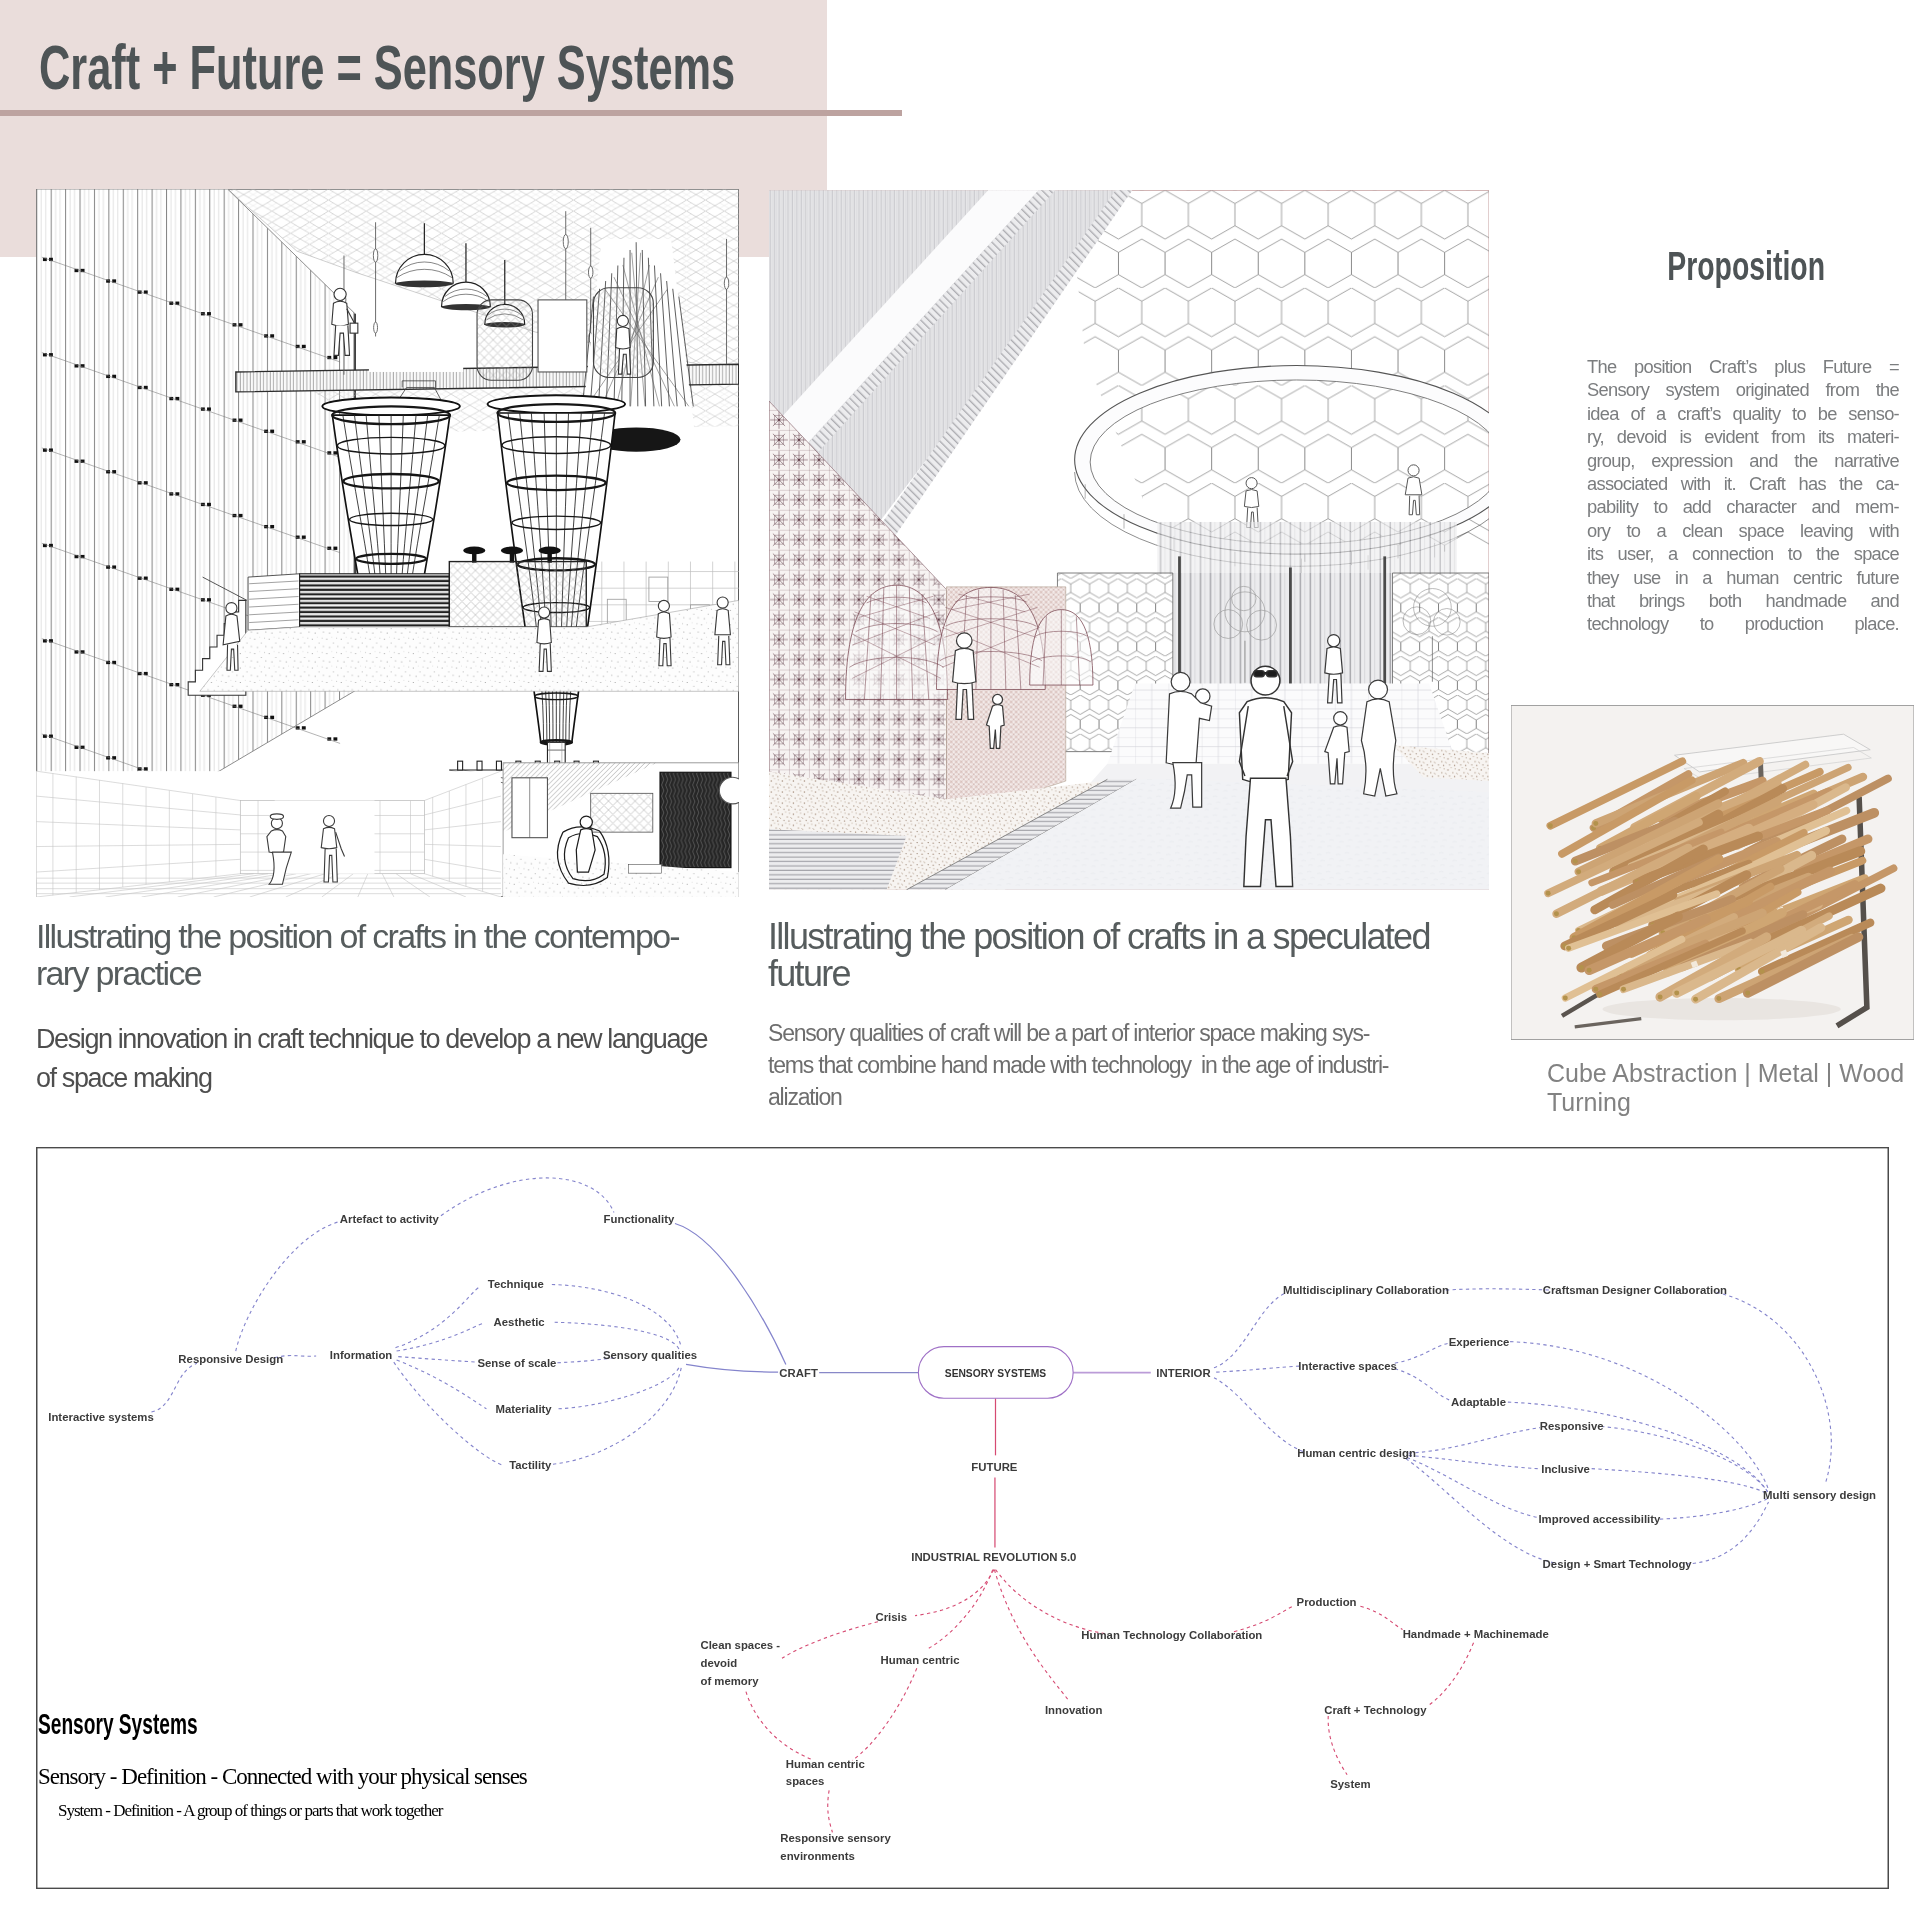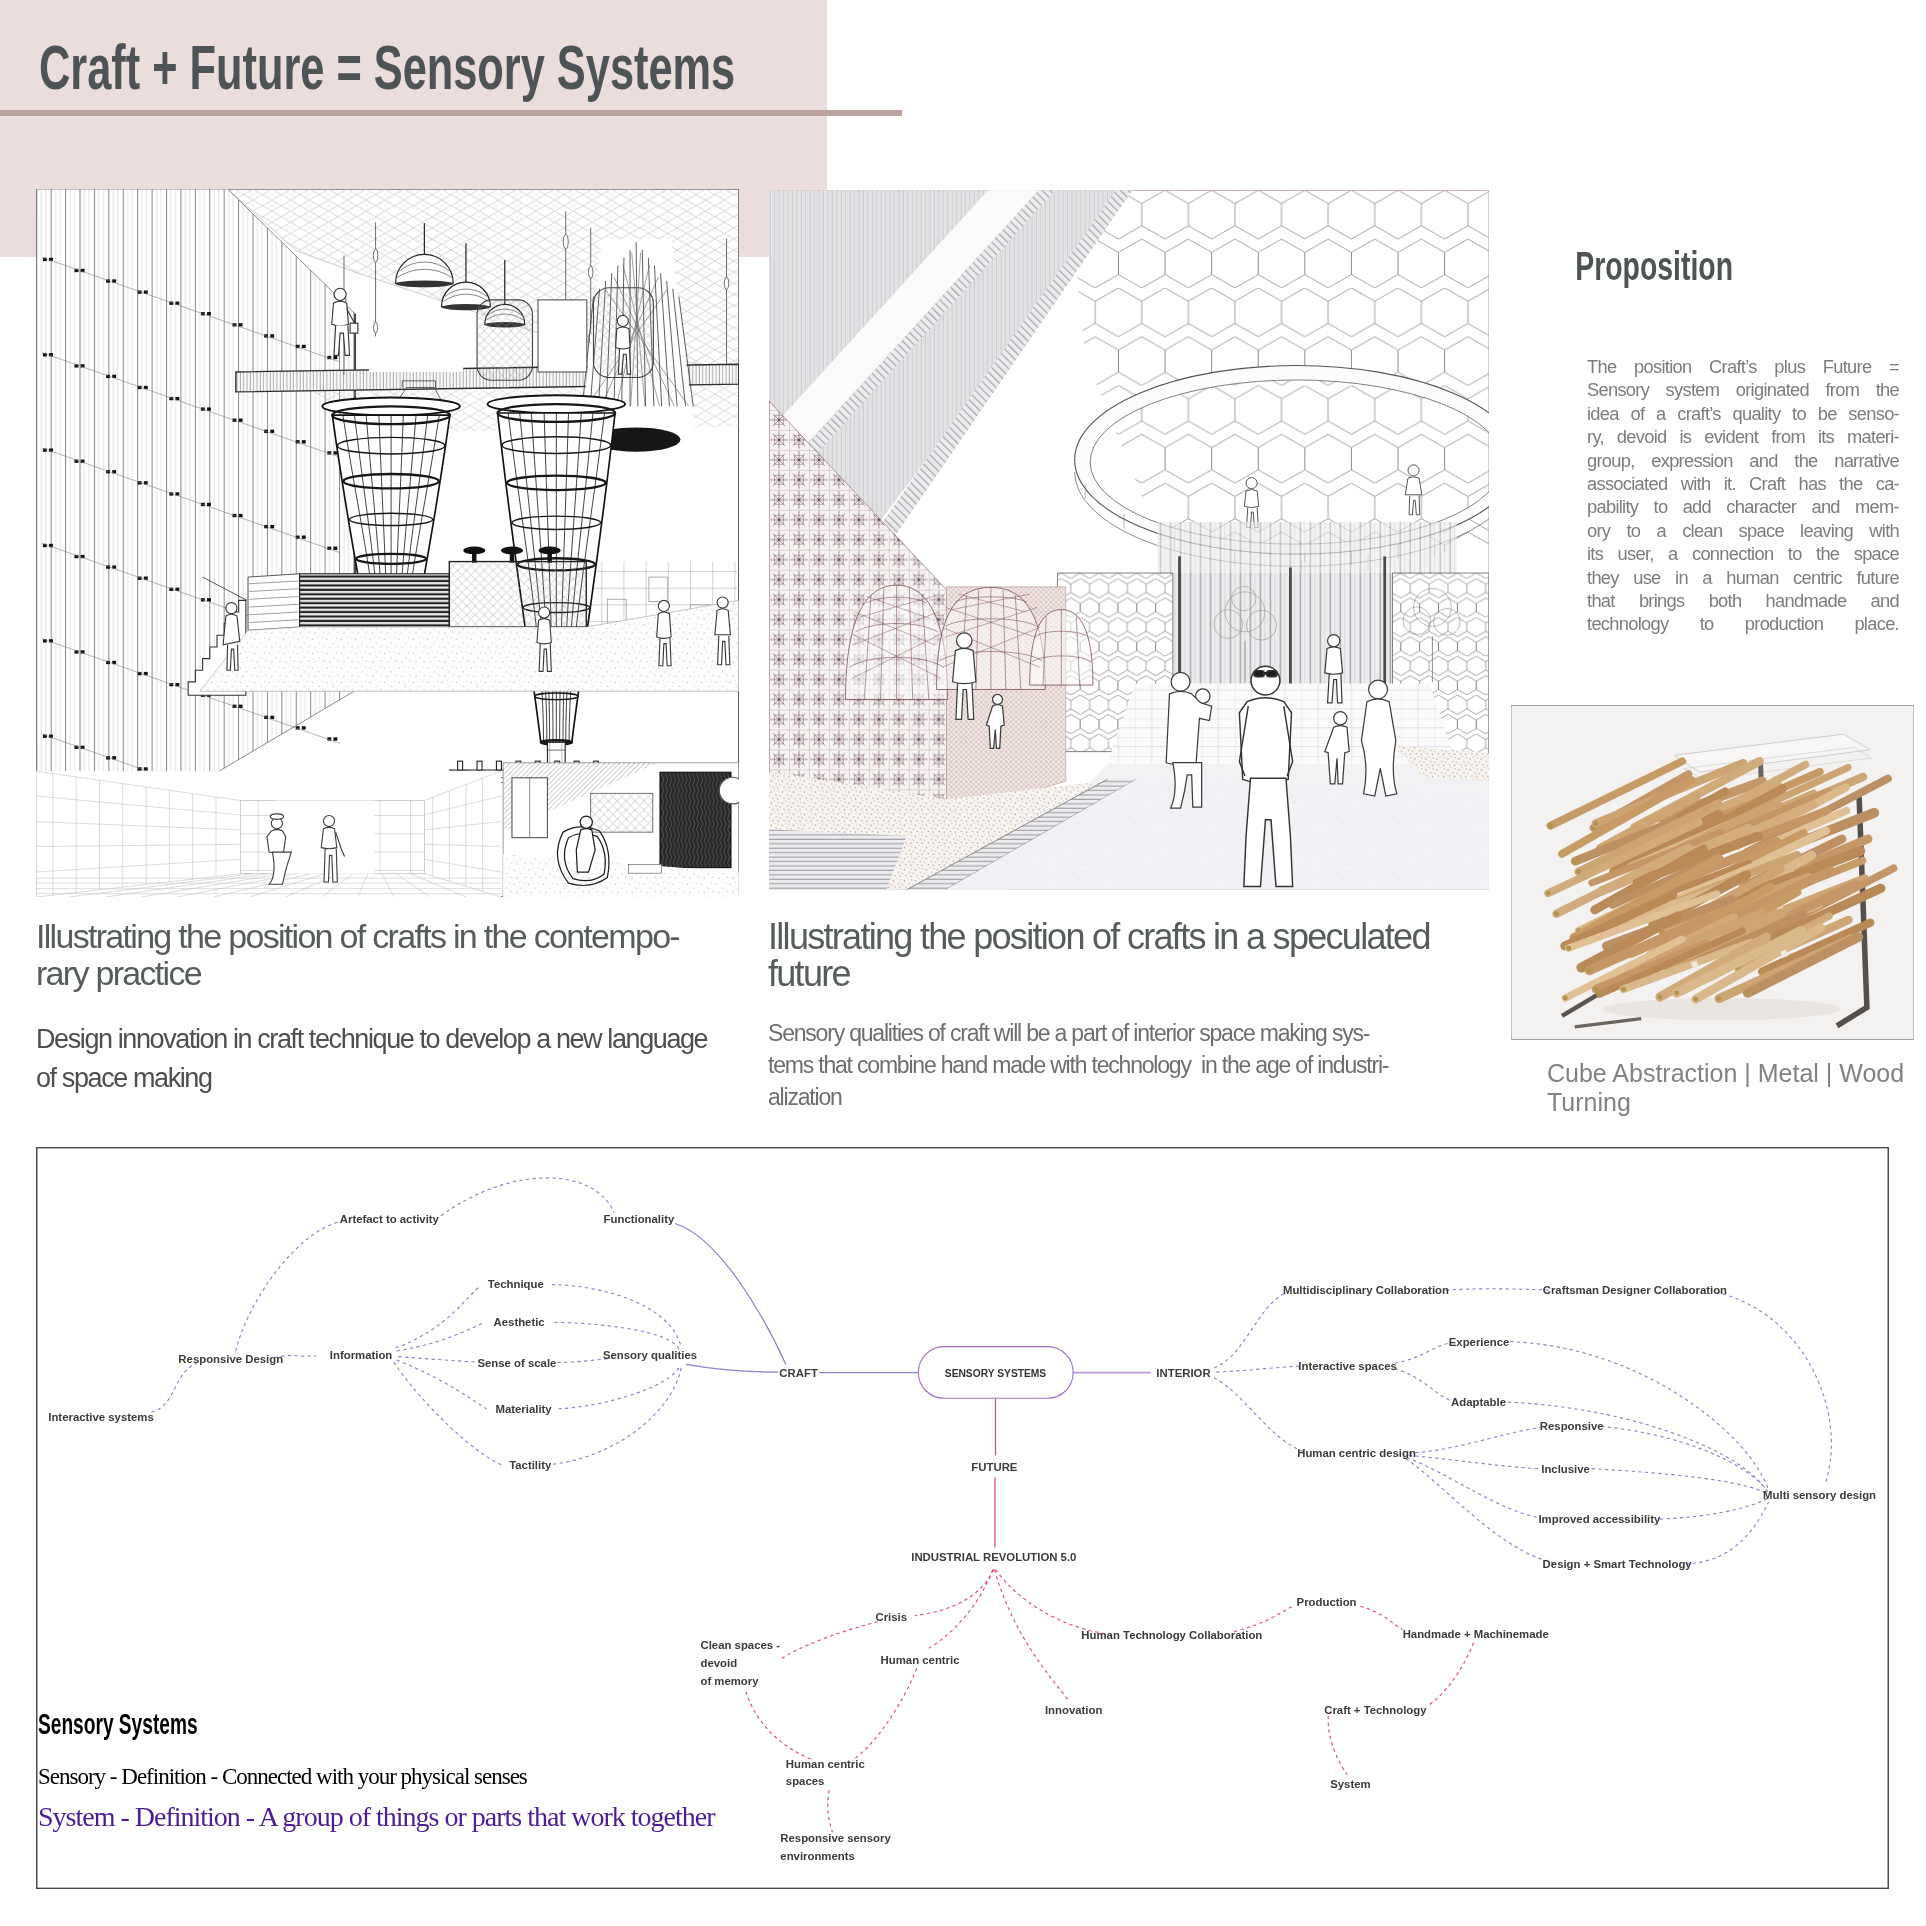--- a/index.html
+++ b/index.html
@@ -645,21 +645,21 @@
  <circle cx="1018" cy="812" r="11"></circle>
  <path d="M1006,826 q12,-6 24,0 l4,44 q-16,5 -32,0 Z M1010,872 l-3,52 8,0 3,-42 5,0 2,42 8,0 -2,-52"></path>
 
  <circle cx="352" cy="812" r="14"></circle>
  <path d="M336,830 q16,-8 32,0 l5,56 q-21,7 -42,0 Z M340,888 l-3,66 10,0 3,-54 6,0 3,54 10,0 -3,-66"></path>
  <circle cx="412" cy="918" r="9"></circle>
  <path d="M403,930 q9,-5 18,0 l3,34 -6,2 -2,40 -6,0 -2,-34 -3,34 -6,0 -2,-40 -5,-2 Z"></path>
 </g>
 </svg>
 
-<div class="abs" style="left:1543px;top:244px;width:314px;text-align:left;">
+<div class="abs" style="left:1543px;top:244px;width:314px;text-align:right;">
  <span style="display:inline-block;font-size:40px;font-weight:bold;color:#4e5456;transform:scaleX(0.71);transform-origin:50% 0;white-space:nowrap;">Proposition</span>
 </div>
 <div class="abs" style="left:1543px;top:355px;width:312px;font-size:18.3px;letter-spacing:-0.7px;line-height:23.4px;color:#7b7d7f;margin-left:44px;">
 <div class="jline">The position Craft’s plus Future =</div>
 <div class="jline">Sensory system originated from the</div>
 <div class="jline">idea of a craft’s quality to be senso-</div>
 <div class="jline">ry, devoid is evident from its materi-</div>
 <div class="jline">group, expression and the narrative</div>
 <div class="jline">associated with it. Craft has the ca-</div>
 <div class="jline">pability to add character and mem-</div>
@@ -935,14 +935,14 @@
 <text x="1198" y="938">devoid</text>
 <text x="1198" y="970">of memory</text>
 <text x="1352" y="1119">Human centric</text>
 <text x="1352" y="1151">spaces</text>
 <text x="1342" y="1254">Responsive sensory</text>
 <text x="1342" y="1286">environments</text>
 </g>
 </svg>
 <div class="abs" style="left:38px;top:1708px;font-size:29px;font-weight:bold;color:#000;transform:scaleX(0.66);transform-origin:0 0;white-space:nowrap;">Sensory Systems</div>
 <div class="abs" style="left:38px;top:1764px;font-size:23px;letter-spacing:-1px;color:#000;font-family:'Liberation Serif',serif;">Sensory - Definition - Connected with your physical senses</div>
-<div class="abs" style="left:38px;top:1801px;font-size:28px;letter-spacing:-1px;color:#4c1d95;font-family:'Liberation Serif',serif;">System - Definition - A group of things or parts that work together</div>
+<div class="abs" style="left:38px;top:1801px;font-size:17px;letter-spacing:-1px;color:#000000;font-family:'Liberation Serif',serif;padding-left:20px;">System - Definition - A group of things or parts that work together</div>
 
 
 </body></html>

